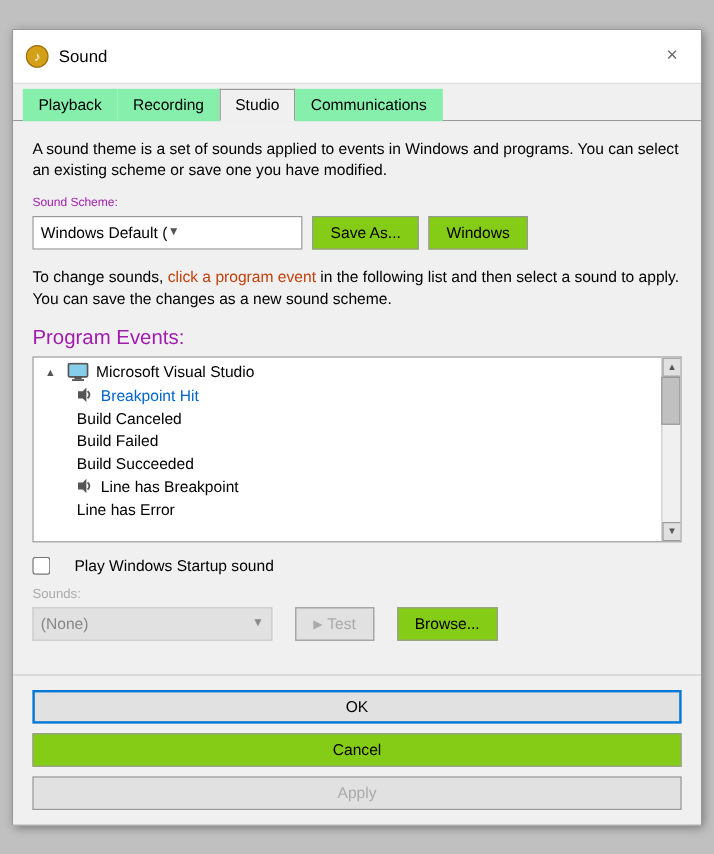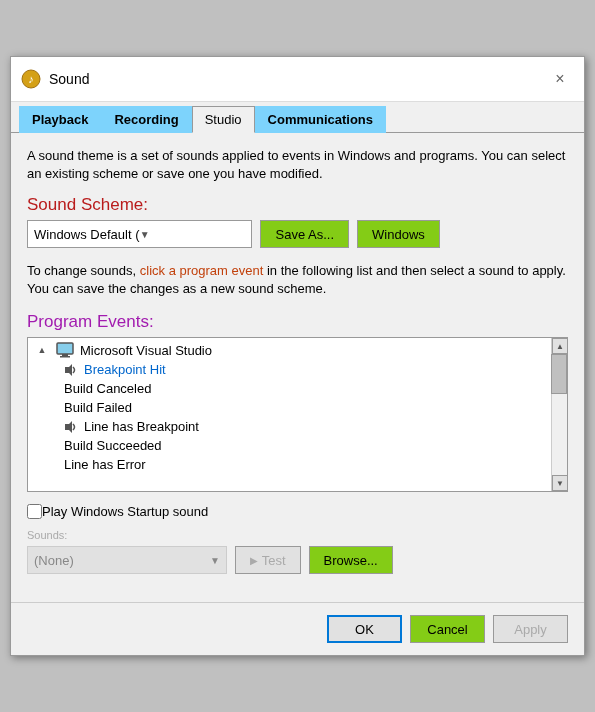--- a/index.html
+++ b/index.html
@@ -61,43 +61,42 @@
       padding: 4px 8px 0;
       gap: 0;
     }
     .tab {
       padding: 5px 12px;
       cursor: pointer;
       border: 1px solid transparent;
       border-bottom: none;
       font-size: 13px;
       color: #000;
-      background: #7dd3fc;
+      background: #86efac;
       margin-bottom: -1px;
-      font-weight: bold;
     }
     .tab.active {
       background: #f0f0f0;
       border: 1px solid #999;
       border-bottom: 1px solid #f0f0f0;
       font-weight: normal;
     }
     .content {
       padding: 14px 16px;
       background: #f0f0f0;
     }
     .description {
       font-size: 13px;
       color: #000;
       line-height: 1.4;
       margin-bottom: 12px;
     }
     .label {
-      font-size: 17px;
-      color: #b91c1c;
+      font-size: 10px;
+      color: #a21caf;
       margin-bottom: 5px;
     }
     .scheme-row {
       display: flex;
       align-items: center;
       gap: 8px;
       margin-bottom: 14px;
     }
     .scheme-dropdown {
       flex: 0 0 220px;
@@ -170,36 +169,36 @@
       display: flex;
       align-items: center;
       justify-content: center;
       flex-shrink: 0;
     }
     .event-name { font-size: 13px; }
     .event-name.blue { color: #0066cc; }
     .checkbox-row {
       display: flex;
       align-items: flex-start;
-      gap: 0;
+      gap: 20px;
       margin: 12px 0 10px;
     }
     .checkbox-row input[type="checkbox"] {
       width: 15px;
       height: 15px;
       cursor: pointer;
     }
     .sounds-label {
       font-size: 11px;
       color: #aaa;
       margin-bottom: 5px;
     }
     .sounds-row {
       display: flex;
-      gap: 8px;
+      gap: 19px;
       margin-bottom: 14px;
     }
     .sounds-dropdown {
       flex: 0 0 200px;
       height: 28px;
       border: 1px solid #ccc;
       background: #e1e1e1;
       font-size: 13px;
       padding: 0 6px;
       display: flex;
@@ -207,20 +206,21 @@
       justify-content: space-between;
       color: #888;
     }
     .footer {
       display: flex;
       justify-content: flex-end;
       gap: 8px;
       padding: 12px 16px;
       border-top: 1px solid #ccc;
       background: #f0f0f0;
+      flex-direction: column;
     }
     .scrollbar-track {
       position: absolute;
       right: 0;
       top: 0;
       bottom: 0;
       width: 16px;
       background: #f0f0f0;
       border-left: 1px solid #ccc;
     }
@@ -314,28 +314,28 @@
           </svg>
           <span class="event-name blue">Breakpoint Hit</span>
         </div>
         <div class="event-item">
           <span class="event-name">Build Canceled</span>
         </div>
         <div class="event-item">
           <span class="event-name">Build Failed</span>
         </div>
         <div class="event-item">
+          <span class="event-name">Build Succeeded</span>
+        </div>
+        <div class="event-item">
           <svg width="14" height="14" viewBox="0 0 14 14">
             <polygon points="1,4 5,4 8,1 8,13 5,10 1,10" fill="#555"></polygon>
             <path d="M9,4 Q12,7 9,10" stroke="#555" stroke-width="1.5" fill="none"></path>
           </svg>
           <span class="event-name">Line has Breakpoint</span>
-        </div>
-        <div class="event-item">
-          <span class="event-name">Build Succeeded</span>
         </div>
         <div class="event-item">
           <span class="event-name">Line has Error</span>
         </div>
       </div>
 
       <div class="scrollbar-track">
         <div class="scrollbar-up">▲</div>
         <div class="scrollbar-thumb"></div>
         <div class="scrollbar-down">▼</div>

